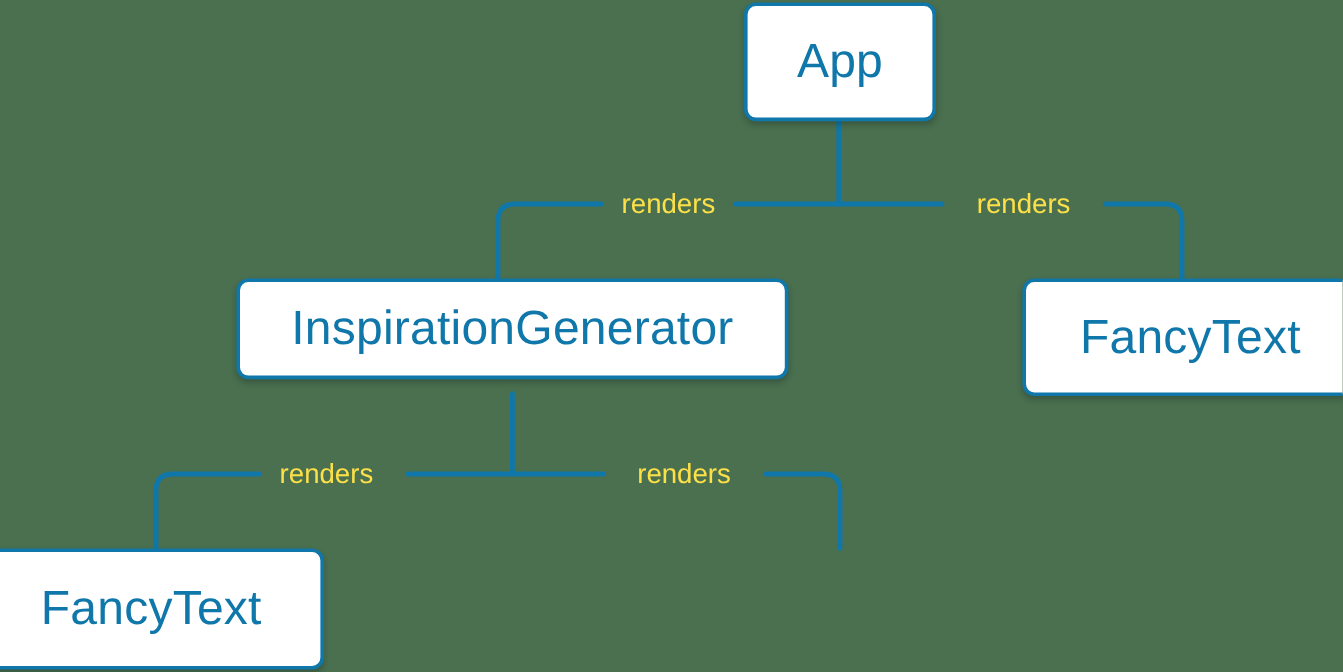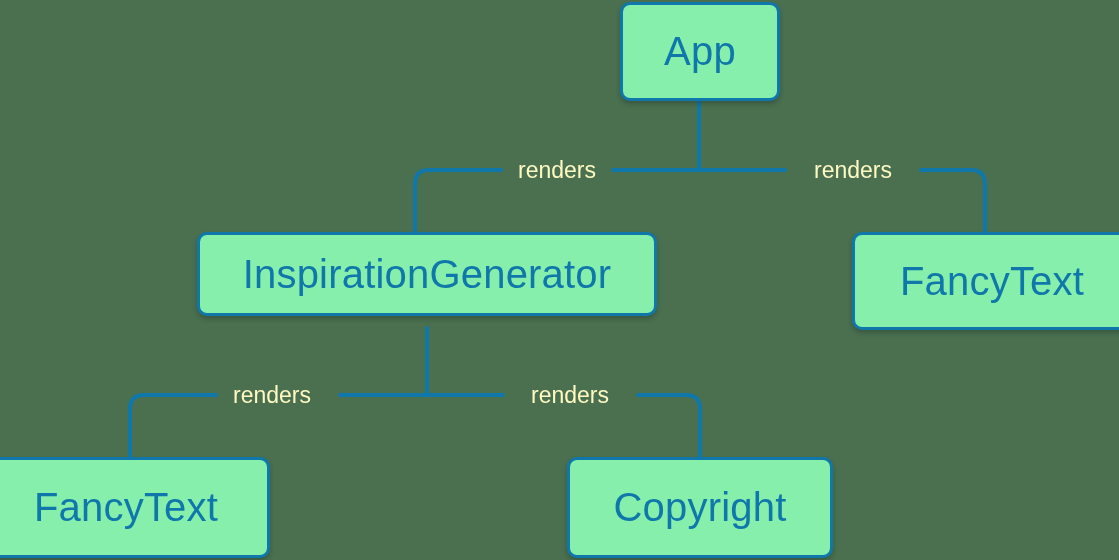--- a/index.html
+++ b/index.html
@@ -19,21 +19,21 @@
   }
   .edges-layer {
     position: absolute;
     left: 0;
     top: 0;
     width: 1119px;
     height: 560px;
   }
   .node {
     position: absolute;
-    background: #86efac;
+    background: #ffffff;
     border: 3px solid #1077aa;
     border-radius: 10px;
     box-sizing: border-box;
     display: flex;
     align-items: center;
     justify-content: center;
     color: #1077aa;
     font-family: "Liberation Sans", sans-serif;
     font-size: 40px;
     font-weight: 400;
@@ -42,21 +42,21 @@
     box-shadow: 0 3px 5px rgba(0,0,0,0.22);
   }
   .node-app        { left: 620px;  top: 2px;   width: 160px; height: 99px; }
   .node-inspgen    { left: 197px;  top: 232px; width: 460px; height: 84px; }
   .node-fancy-right{ left: 852px;  top: 232px; width: 280px; height: 98px; }
   .node-fancy-left { left: -18px;  top: 457px; width: 288px; height: 101px; }
   .node-copyright  { left: 567px;  top: 457px; width: 266px; height: 101px; }
 
   .edge-label {
     position: absolute;
-    color: #fef9c3;
+    color: #fde047;
     font-family: "Liberation Sans", sans-serif;
     font-size: 23px;
     font-weight: 400;
     line-height: 1;
     white-space: nowrap;
     transform: translate(-50%, -50%);
   }
   .lbl-app-left   { left: 557px;  top: 170px; }
   .lbl-app-right  { left: 853px;  top: 170px; }
   .lbl-ig-left    { left: 272px;  top: 395px; }
@@ -97,22 +97,19 @@
   </div>
 
   <div class="node node-fancy-right">
     <span>FancyText</span>
   </div>
 
   <div class="node node-fancy-left">
     <span>FancyText</span>
   </div>
 
-  <div class="node node-copyright">
-    <span>Copyright</span>
-  </div>
 
   <div class="edge-label lbl-app-left">renders</div>
   <div class="edge-label lbl-app-right">renders</div>
   <div class="edge-label lbl-ig-left">renders</div>
   <div class="edge-label lbl-ig-right">renders</div>
 
 </div>
 
 </body></html>

